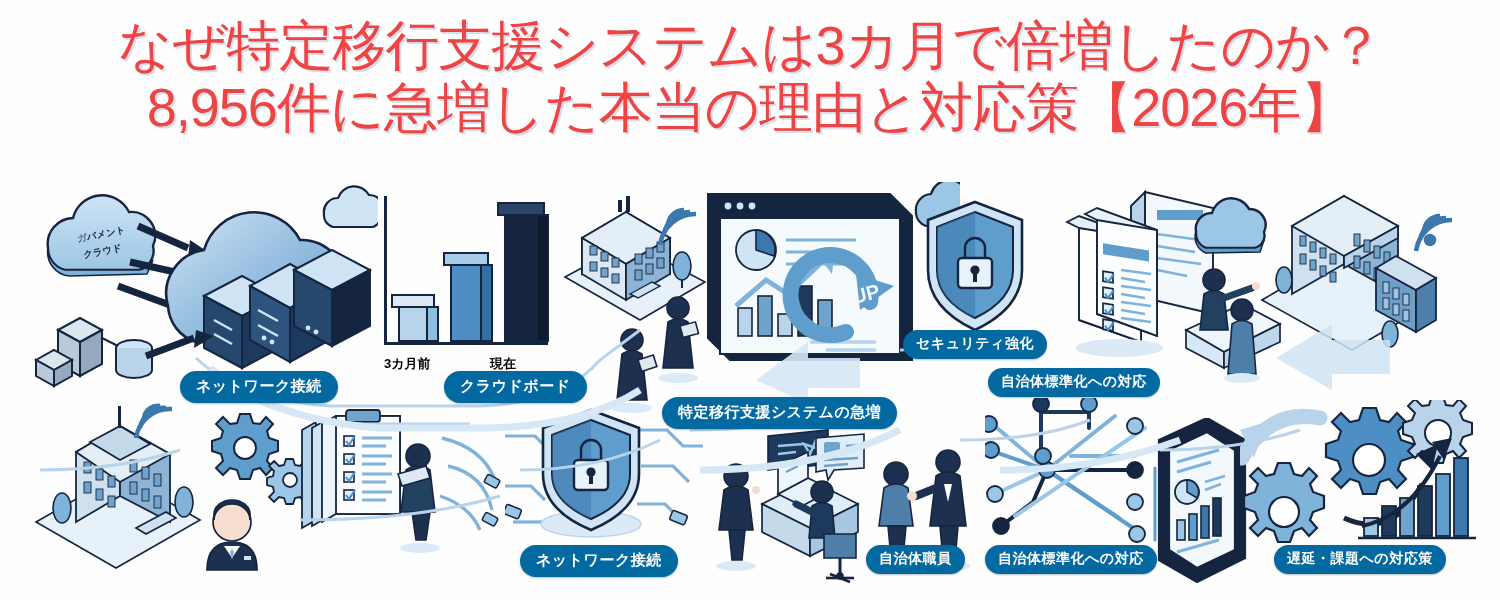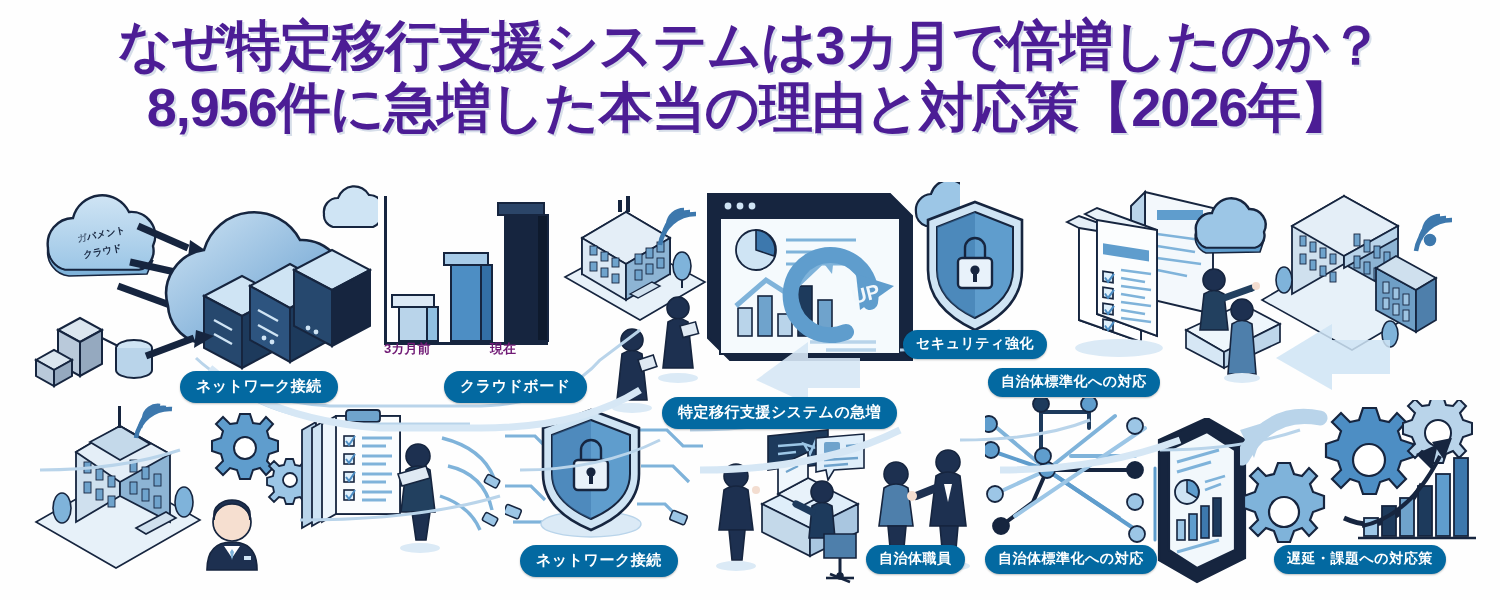--- a/index.html
+++ b/index.html
@@ -13,22 +13,22 @@
   }
   #stage{position:relative;width:1500px;height:600px;background:#fefefe;overflow:hidden;}
 
   
   .title-block{
     position:absolute;left:0;top:14px;width:1500px;
     text-align:center;z-index:60;
     pointer-events:none;
   }
   .title-line{
-    color:#4c1d95;
-    font-weight:bold;
+    color:#ef4444;
+    font-weight:normal;
     font-size:54px;
     line-height:62px;
     letter-spacing:-1px;
     white-space:nowrap;
     text-shadow:2px 2px 0 rgba(180,195,215,.55);
   }
 
   
   .pill{
     position:absolute;
@@ -56,21 +56,21 @@
   }
   .chart .bigval .unit{font-size:23px;}
   .bar{position:absolute;bottom:26px;}
   .bar .face{position:absolute;left:0;bottom:0;width:100%;border:2px solid #16253f;box-sizing:border-box;}
   .bar .top{position:absolute;left:-7px;width:calc(100% + 14px);height:14px;border:2px solid #16253f;box-sizing:border-box;
             transform:skewX(0deg);}
   .bar .side{position:absolute;right:-11px;bottom:0;width:11px;border:2px solid #16253f;border-left:none;box-sizing:border-box;}
   .bar1{left:20px;width:30px;}
   .bar2{left:72px;width:32px;}
   .bar3{left:126px;width:34px;}
-  .tick{position:absolute;color:#701a75;font-size:13px;font-weight:bold;top:162px;white-space:nowrap;}
+  .tick{position:absolute;color:#000000;font-size:13px;font-weight:bold;top:177px;white-space:nowrap;}
 
   
   svg{display:block;}
   .scene{position:absolute;}
 
   
   
 </style>
 </head>
 <body>

